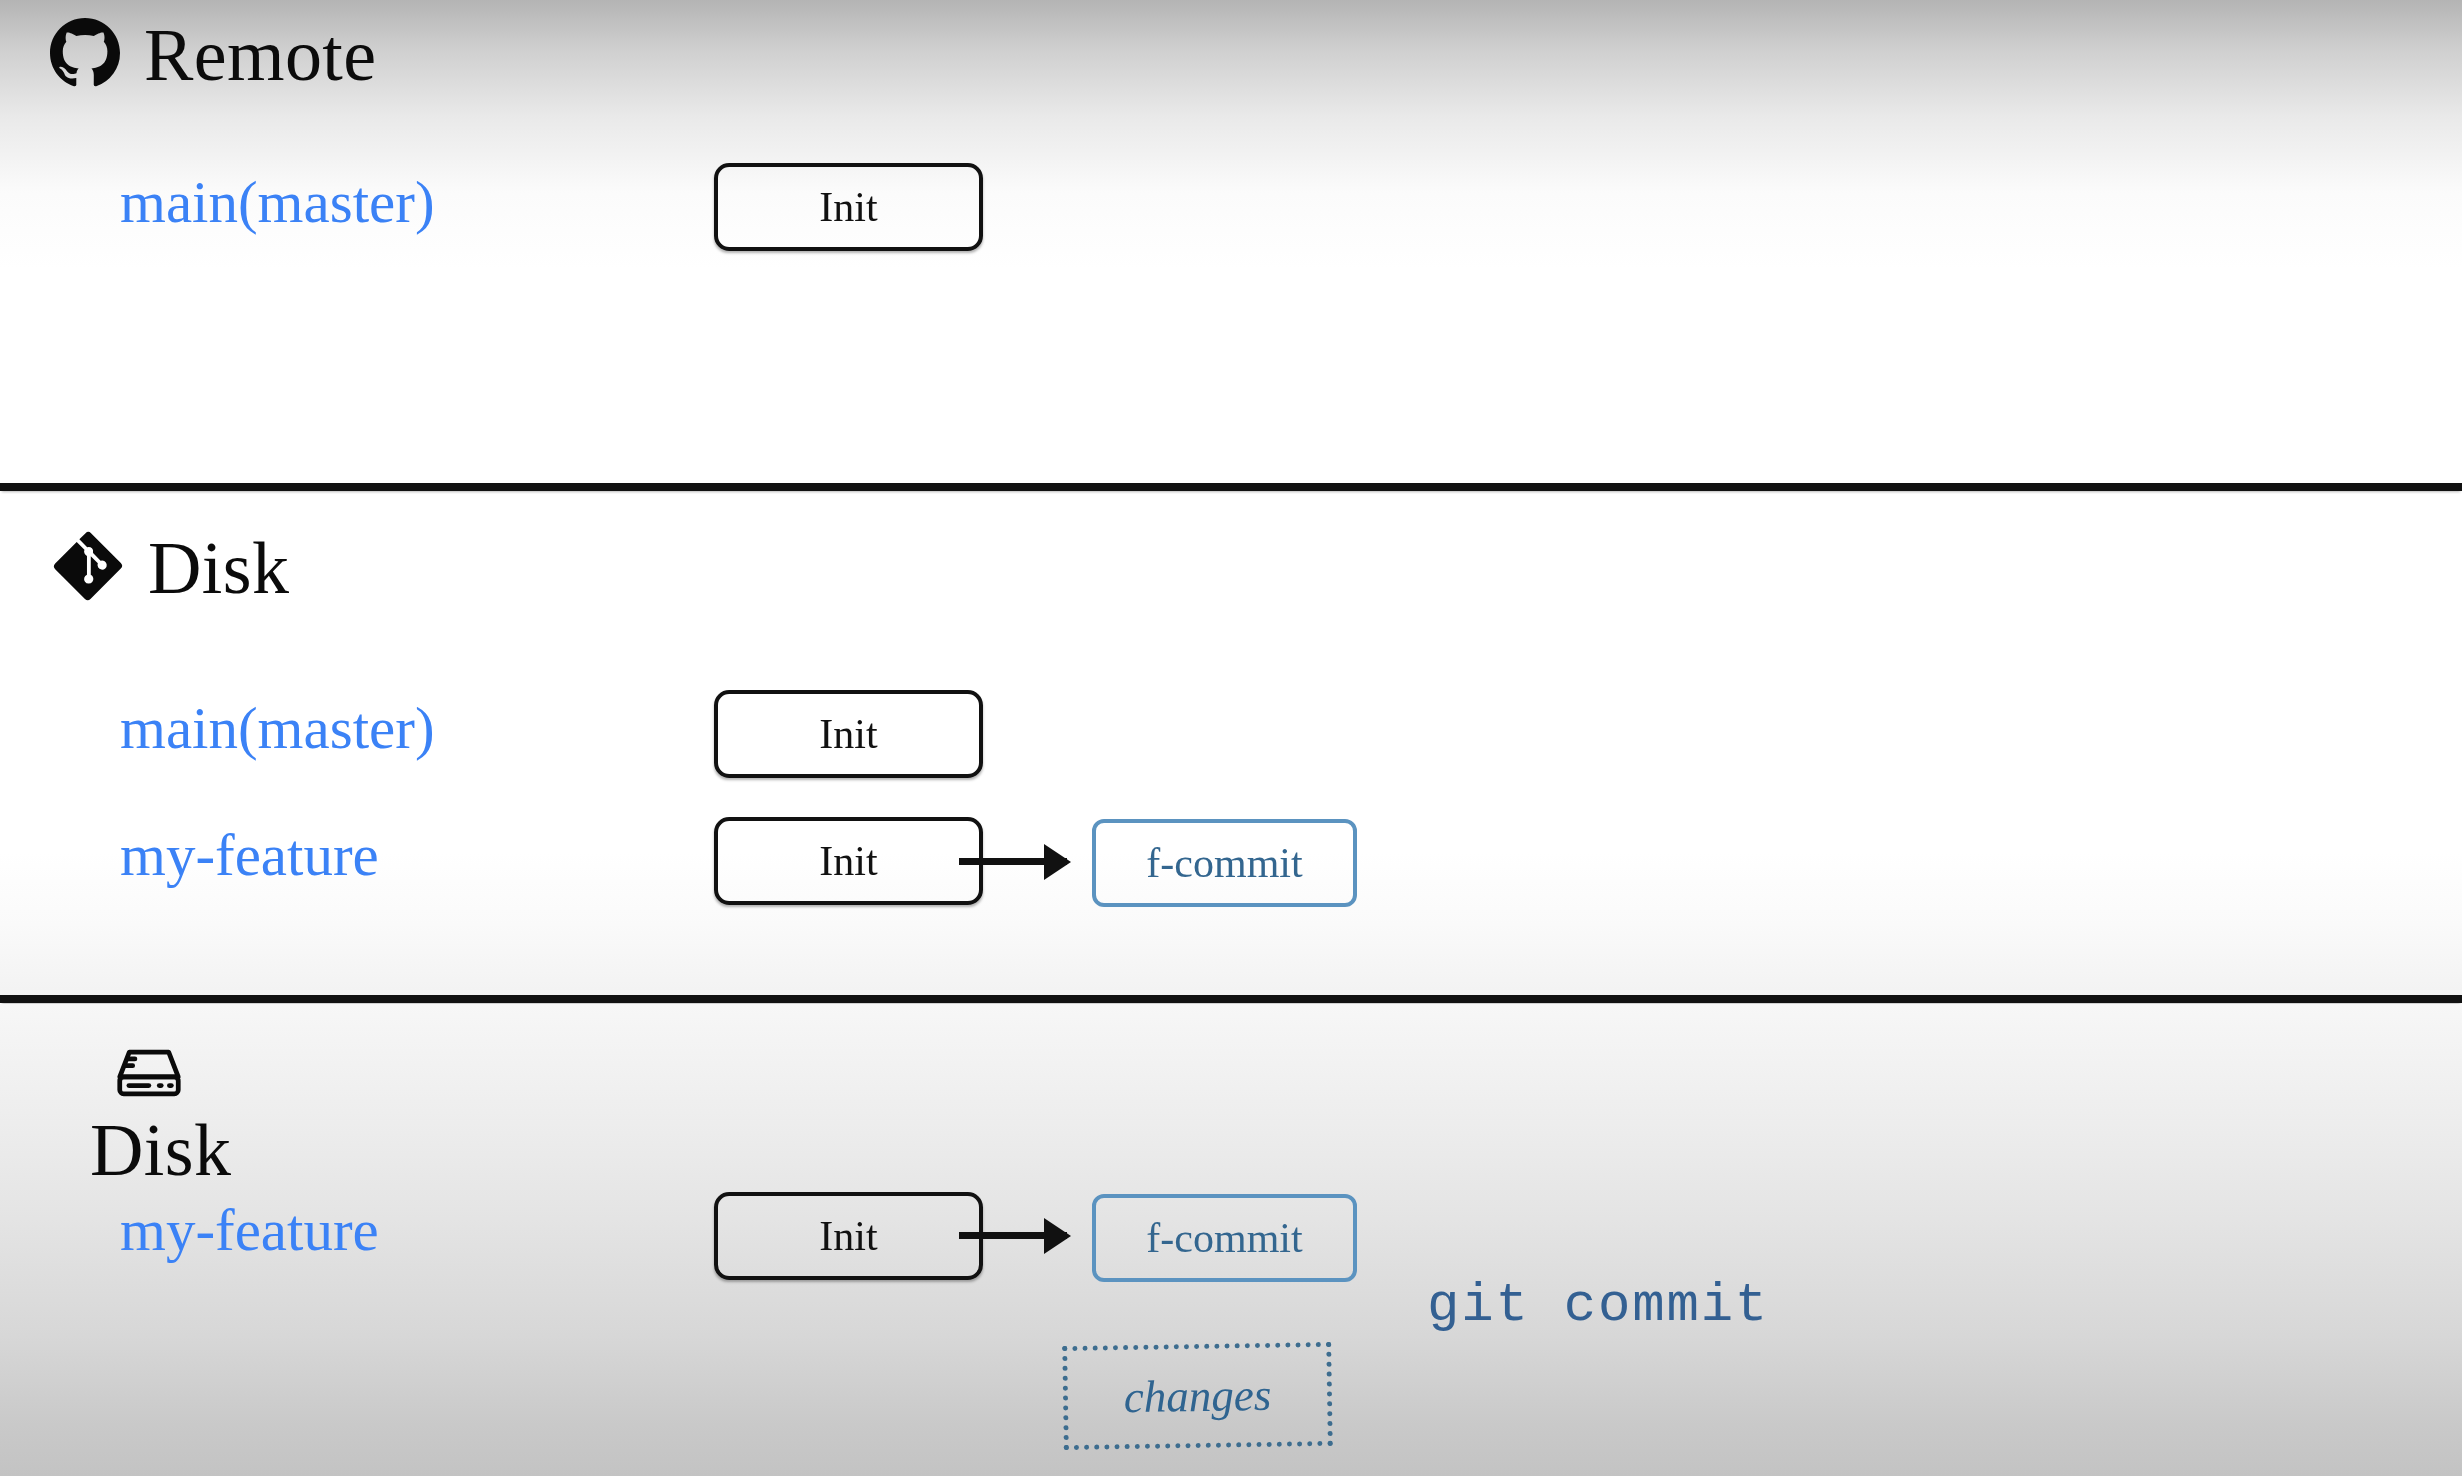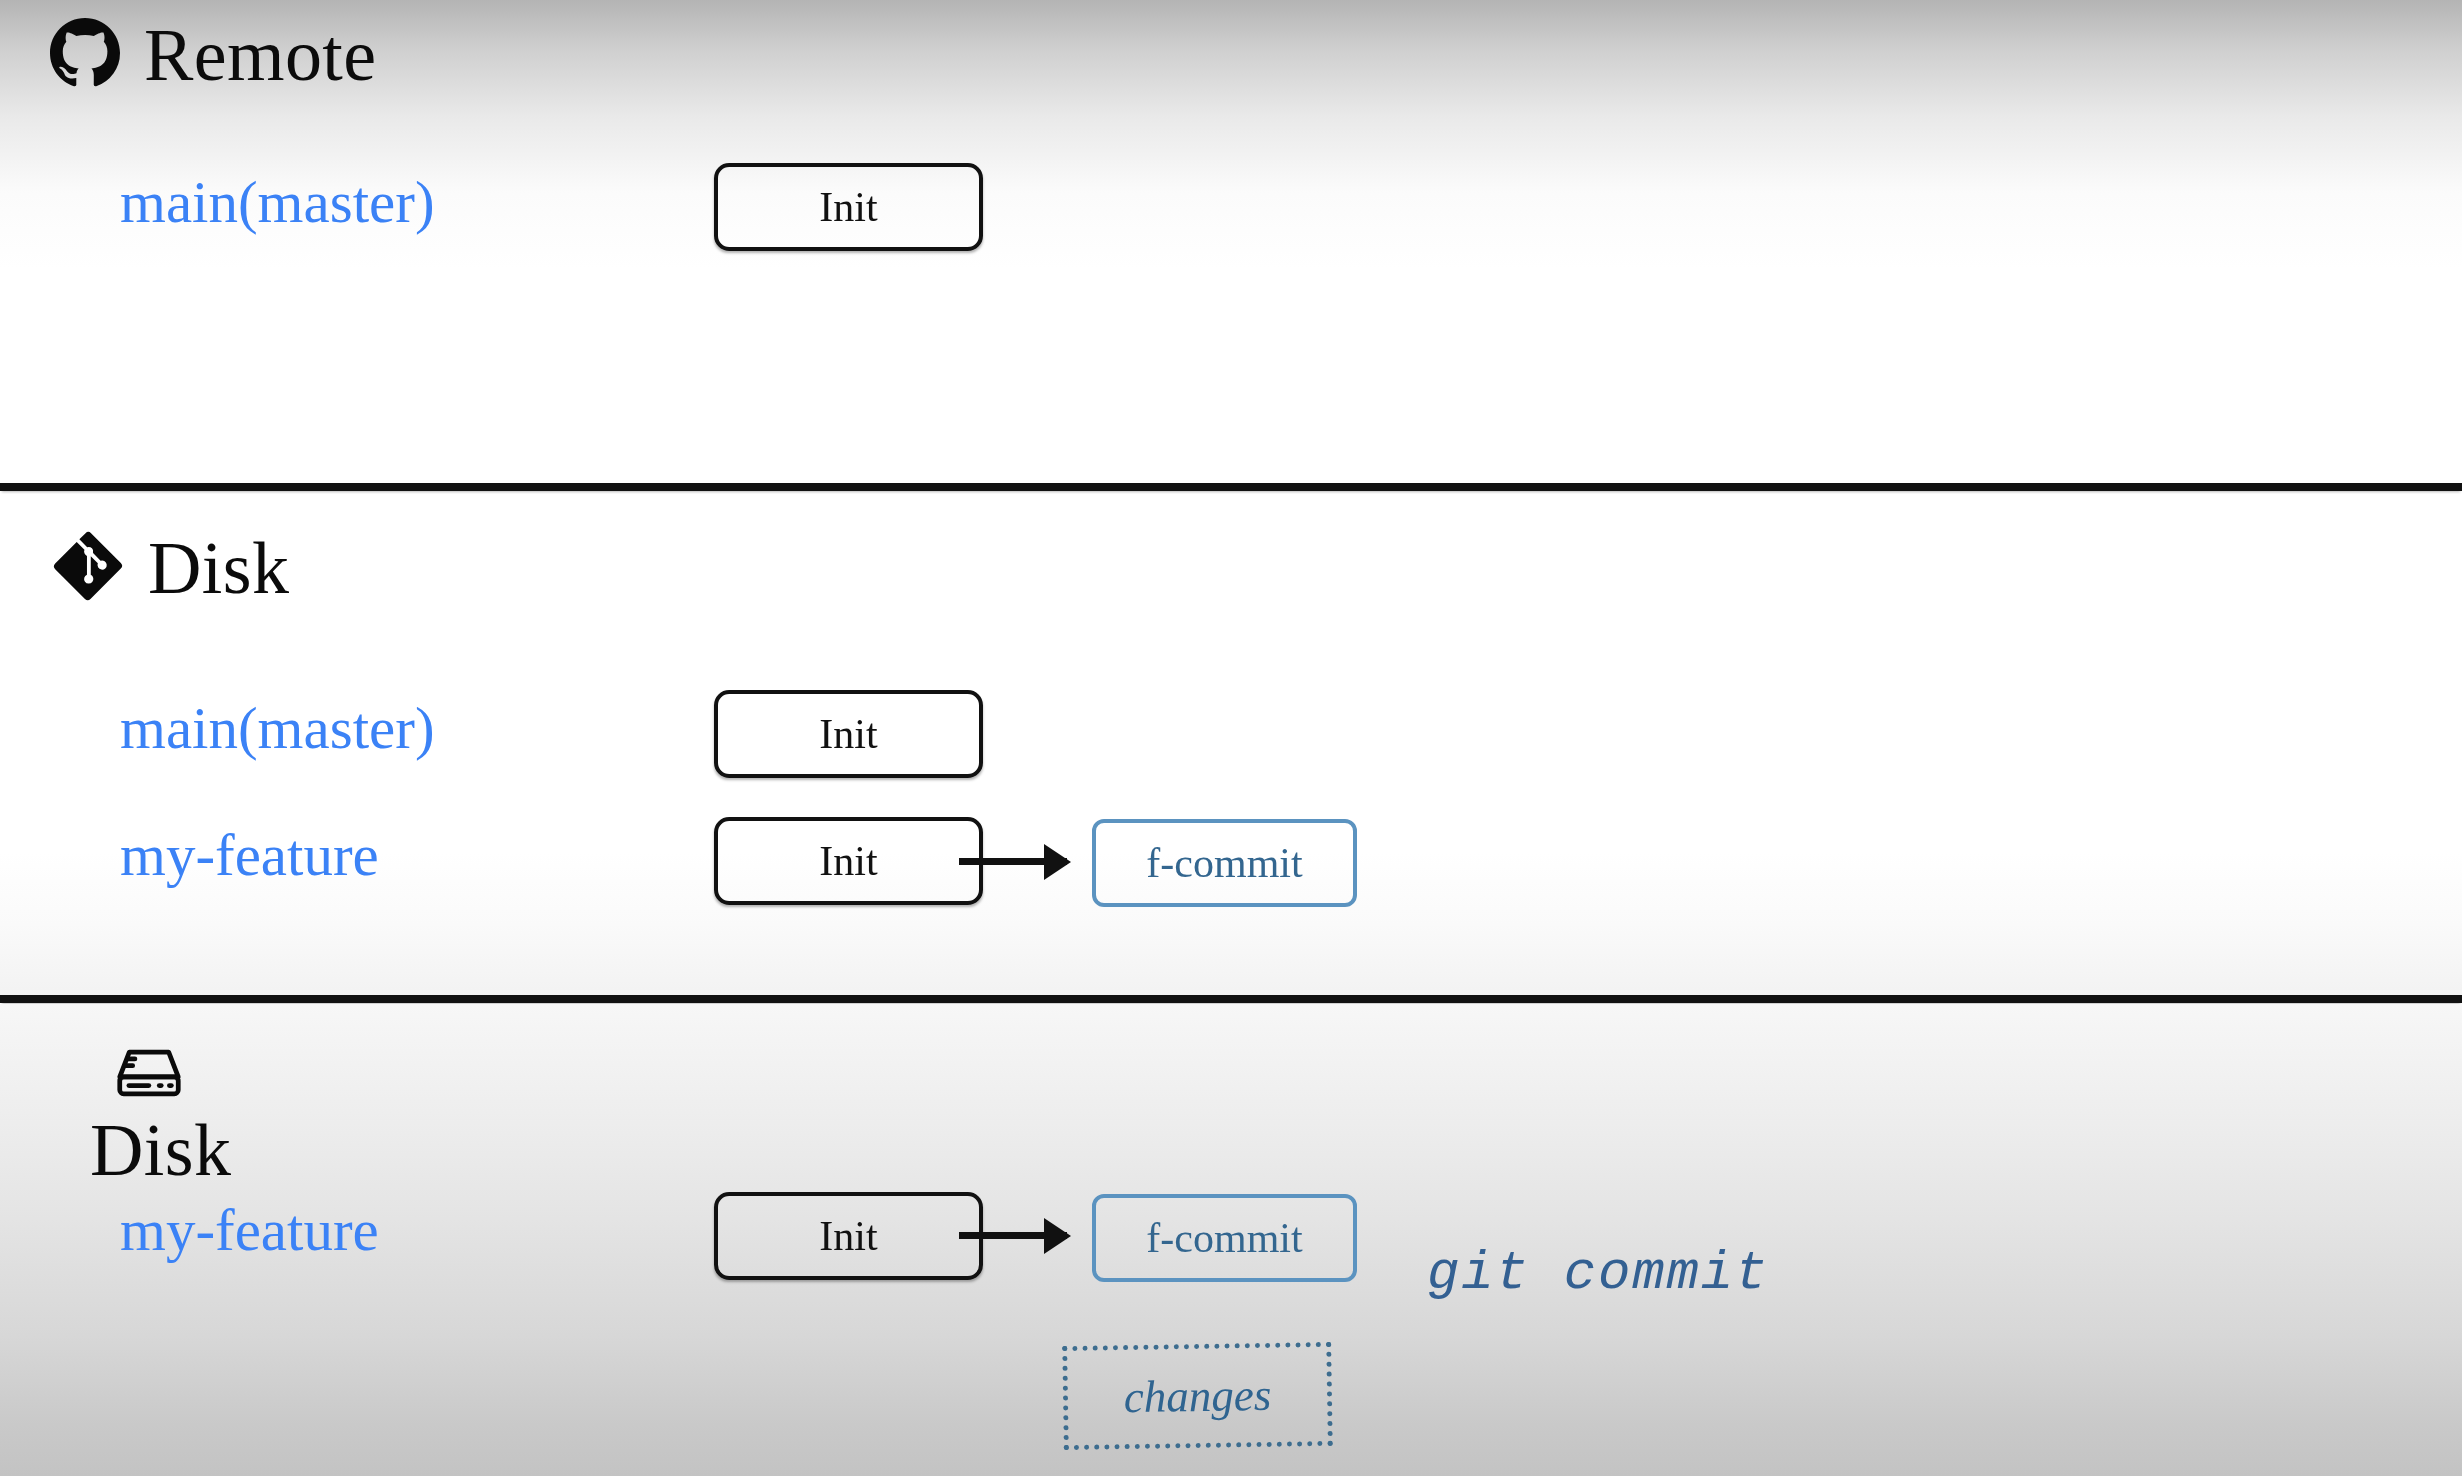--- a/index.html
+++ b/index.html
@@ -268,20 +268,20 @@
   <div class="node node-init" style="left:690px; top:1192px;">
     <span>Init</span>
   </div>
 
   <div class="arrow" style="left:959px; top:1232px; width:108px;"></div>
 
   <div class="node node-commit" style="left:1068px; top:1194px;">
     <span>f-commit</span>
   </div>
 
-  <span class="cmd" style="left:1427px; top:1243px;font-style:italic;">git commit</span>
+  <span class="cmd" style="left:1427px; top:1275px;">git commit</span>
 
   <div class="changes-box" style="left:1063px; top:1344px;">
     <span>changes</span>
   </div>
 
 </div>
 
 
 </body></html>

